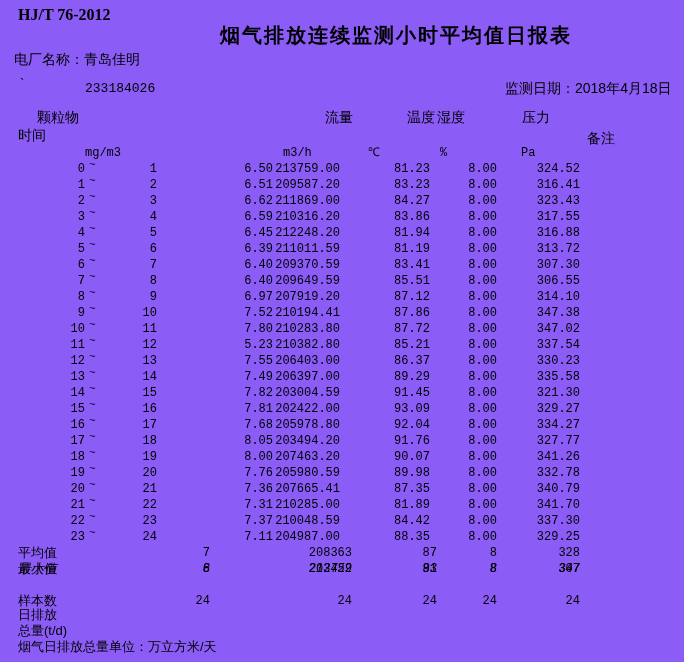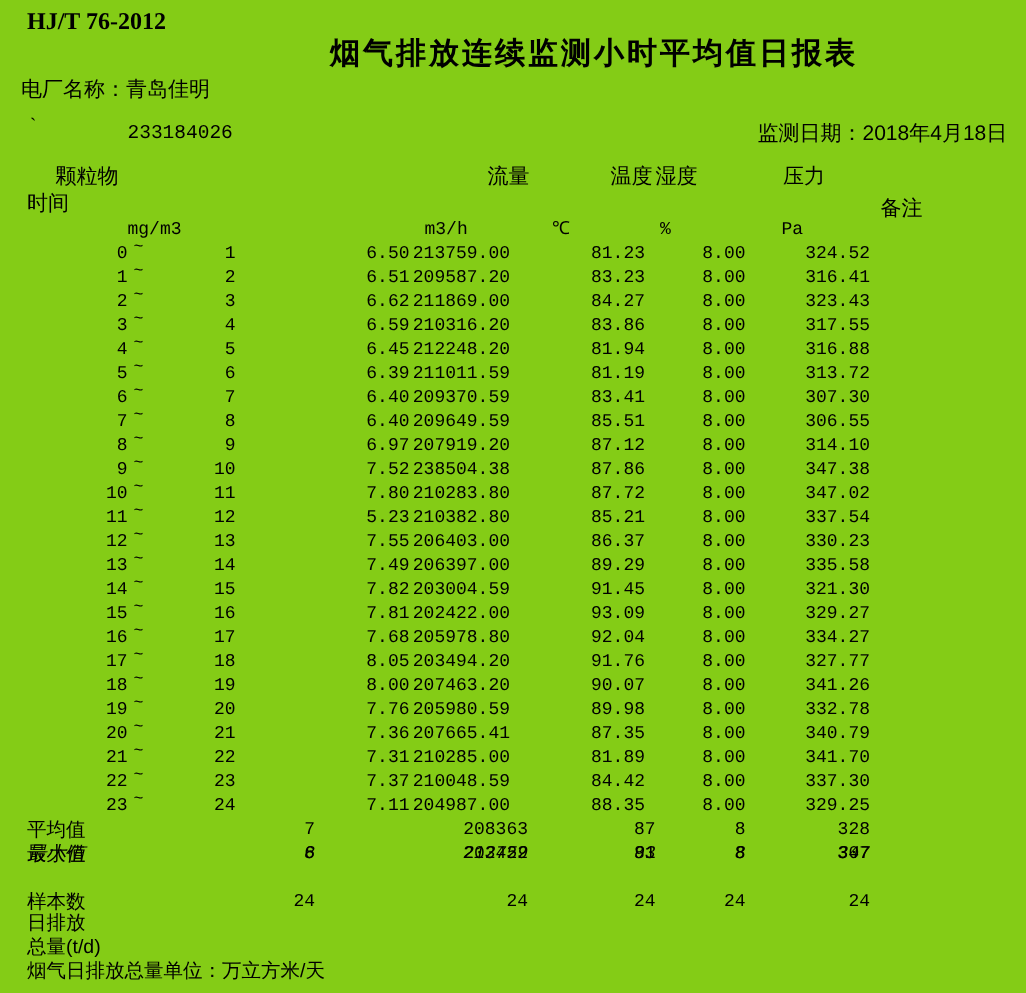--- a/index.html
+++ b/index.html
@@ -1,18 +1,18 @@
 <!DOCTYPE html>
 <html><head>
 <meta charset="utf-8">
 <style>
   html,body { margin:0; padding:0; background:#ffffff; }
   .page {
     position:relative; width:684px; height:662px;
-    background:#84cc16; color:#000000;
+    background:#8b5cf6; color:#000000;
     font-family:"Liberation Sans", sans-serif;
     overflow:hidden;
   }
   .abs { position:absolute; white-space:nowrap; }
 
   
   .std-code { left:18px; top:6px; font-family:"Liberation Serif", serif; font-weight:bold; font-size:16px; }
   .title    { left:220px; top:22px; font-weight:bold; font-size:20px; letter-spacing:2px; }
   .plant    { left:14px; top:51px; font-size:14px; }
   .tick     { left:20px; top:76px; font-size:13px; }
@@ -190,21 +190,21 @@
         <span class="cell c-flow">207919.20</span>
         <span class="cell c-temp">87.12</span>
         <span class="cell c-hum">8.00</span>
         <span class="cell c-pres">314.10</span>
       </div>
       <div class="data-row" style="top: 144px;">
         <span class="cell c-start">9</span>
         <span class="cell c-tilde">~</span>
         <span class="cell c-end">10</span>
         <span class="cell c-dust">7.52</span>
-        <span class="cell c-flow">238504.38</span>
+        <span class="cell c-flow">210194.41</span>
         <span class="cell c-temp">87.86</span>
         <span class="cell c-hum">8.00</span>
         <span class="cell c-pres">347.38</span>
       </div>
       <div class="data-row" style="top: 160px;">
         <span class="cell c-start">10</span>
         <span class="cell c-tilde">~</span>
         <span class="cell c-end">11</span>
         <span class="cell c-dust">7.80</span>
         <span class="cell c-flow">210283.80</span>

